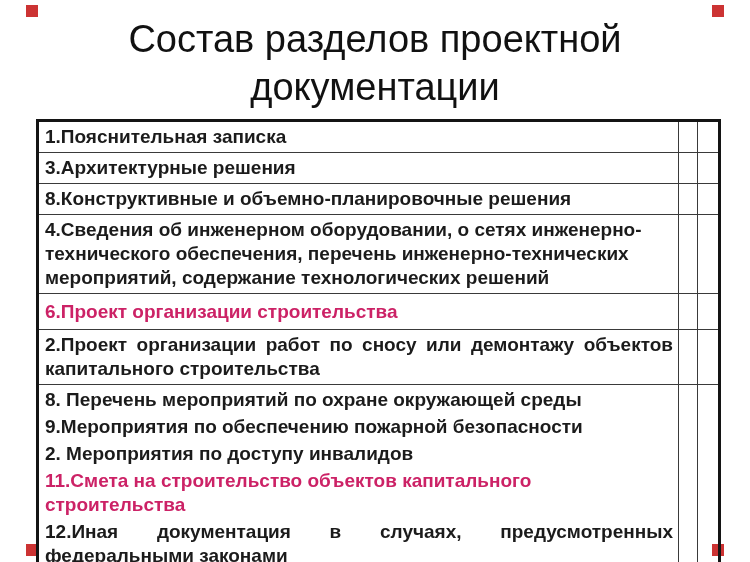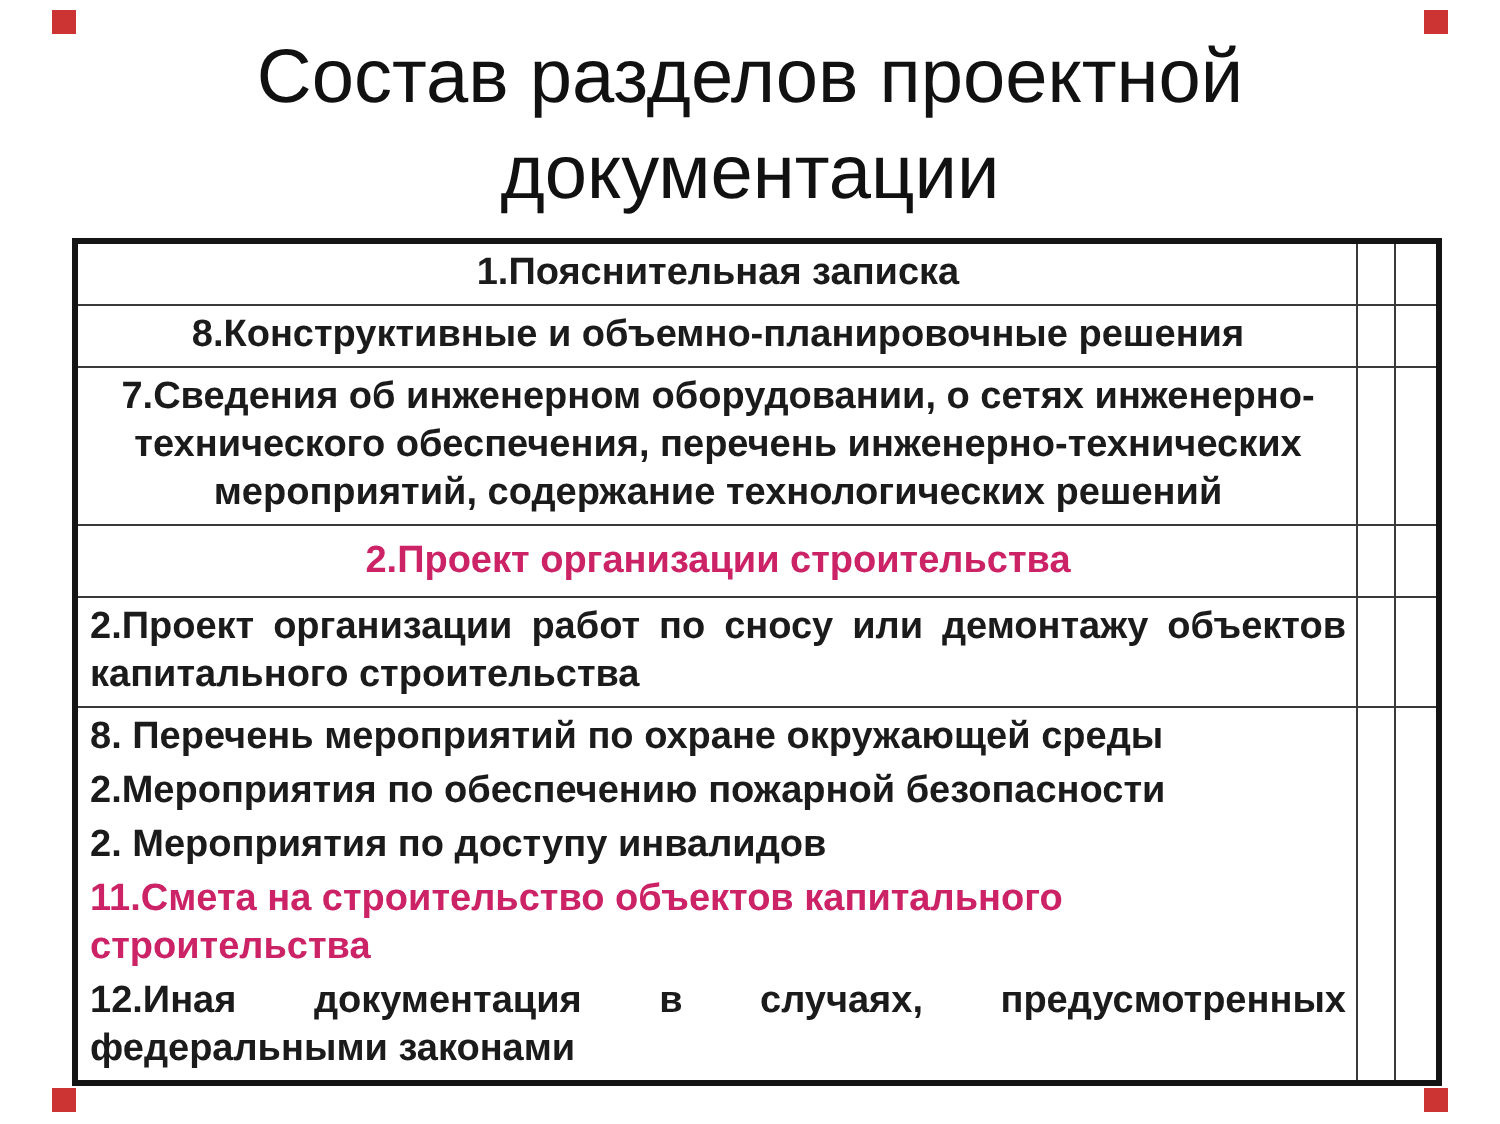--- a/index.html
+++ b/index.html
@@ -59,21 +59,21 @@
     font-size: 19px;
     font-weight: 700;
     line-height: 24px;
     color: #1b1b1b;
   }
   .doc-table td.col-narrow-1 { width: 18px; }
   .doc-table td.col-narrow-2 { width: 20px; }
   .doc-table p.cell-text {
     margin: 0 0 3px 0;
   }
-  .doc-table p.cell-text:last-child { margin-bottom: 0; text-align: center; }
+  .doc-table p.cell-text:last-child { margin-bottom: 0; }
   .doc-table p.cell-text.justify { text-align: justify; }
   .doc-table p.cell-text.accent { color: var(--accent-color, #cc2266); }
   .doc-table tr.tall-6 td.main-cell { padding-top: 6px; padding-bottom: 5px; }
 </style>
 </head>
 <body>
 
 <div class="slide">
 
   <div class="corner-square tl"></div>
@@ -87,50 +87,57 @@
     <tbody>
         <tr>
           <td class="main-cell">
             <p class="cell-text">1.Пояснительная записка</p>
           </td>
           <td class="col-narrow-1"></td>
           <td class="col-narrow-2"></td>
         </tr>
         <tr>
           <td class="main-cell">
+            <p class="cell-text">3.Архитектурные решения</p>
+          </td>
+          <td class="col-narrow-1"></td>
+          <td class="col-narrow-2"></td>
+        </tr>
+        <tr>
+          <td class="main-cell">
             <p class="cell-text">8.Конструктивные и объемно-планировочные решения</p>
           </td>
           <td class="col-narrow-1"></td>
           <td class="col-narrow-2"></td>
         </tr>
         <tr>
           <td class="main-cell">
-            <p class="cell-text">7.Сведения об инженерном оборудовании, о сетях инженерно-технического обеспечения, перечень инженерно-технических мероприятий, содержание технологических решений</p>
+            <p class="cell-text">4.Сведения об инженерном оборудовании, о сетях инженерно-технического обеспечения, перечень инженерно-технических мероприятий, содержание технологических решений</p>
           </td>
           <td class="col-narrow-1"></td>
           <td class="col-narrow-2"></td>
         </tr>
         <tr class="tall-6">
           <td class="main-cell">
-            <p class="cell-text accent">2.Проект организации строительства</p>
+            <p class="cell-text accent">6.Проект организации строительства</p>
           </td>
           <td class="col-narrow-1"></td>
           <td class="col-narrow-2"></td>
         </tr>
         <tr>
           <td class="main-cell">
             <p class="cell-text justify">2.Проект организации работ по сносу или демонтажу объектов капитального строительства</p>
           </td>
           <td class="col-narrow-1"></td>
           <td class="col-narrow-2"></td>
         </tr>
         <tr>
           <td class="main-cell">
             <p class="cell-text">8. Перечень мероприятий по охране окружающей среды</p>
-            <p class="cell-text">2.Мероприятия по обеспечению пожарной безопасности</p>
+            <p class="cell-text">9.Мероприятия по обеспечению пожарной безопасности</p>
             <p class="cell-text">2. Мероприятия по доступу инвалидов</p>
             <p class="cell-text accent">11.Смета на строительство объектов капитального строительства</p>
             <p class="cell-text justify">12.Иная документация в случаях, предусмотренных федеральными законами</p>
           </td>
           <td class="col-narrow-1"></td>
           <td class="col-narrow-2"></td>
         </tr>
       </tbody>
   </table>
 

